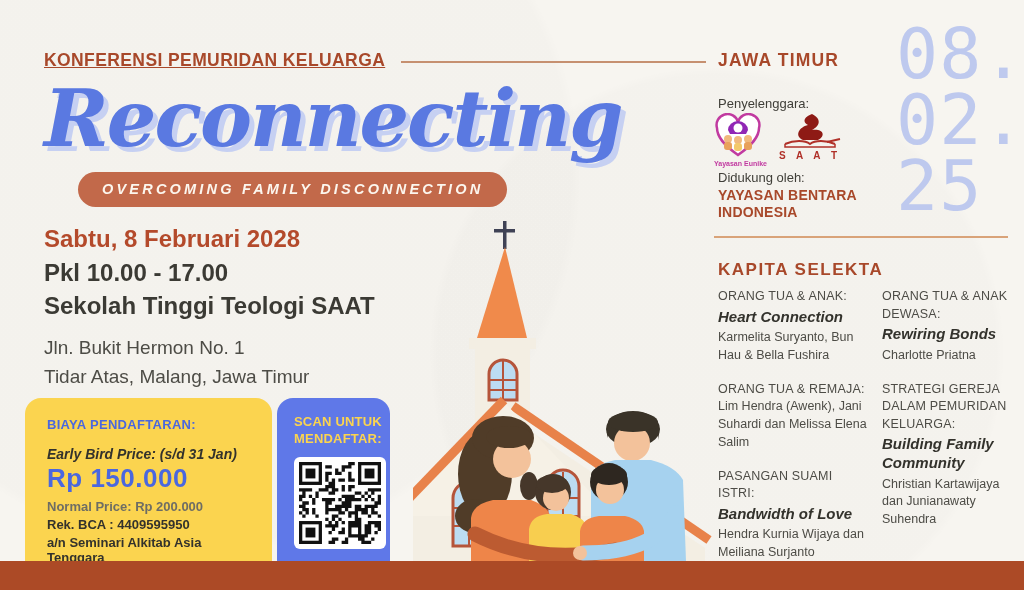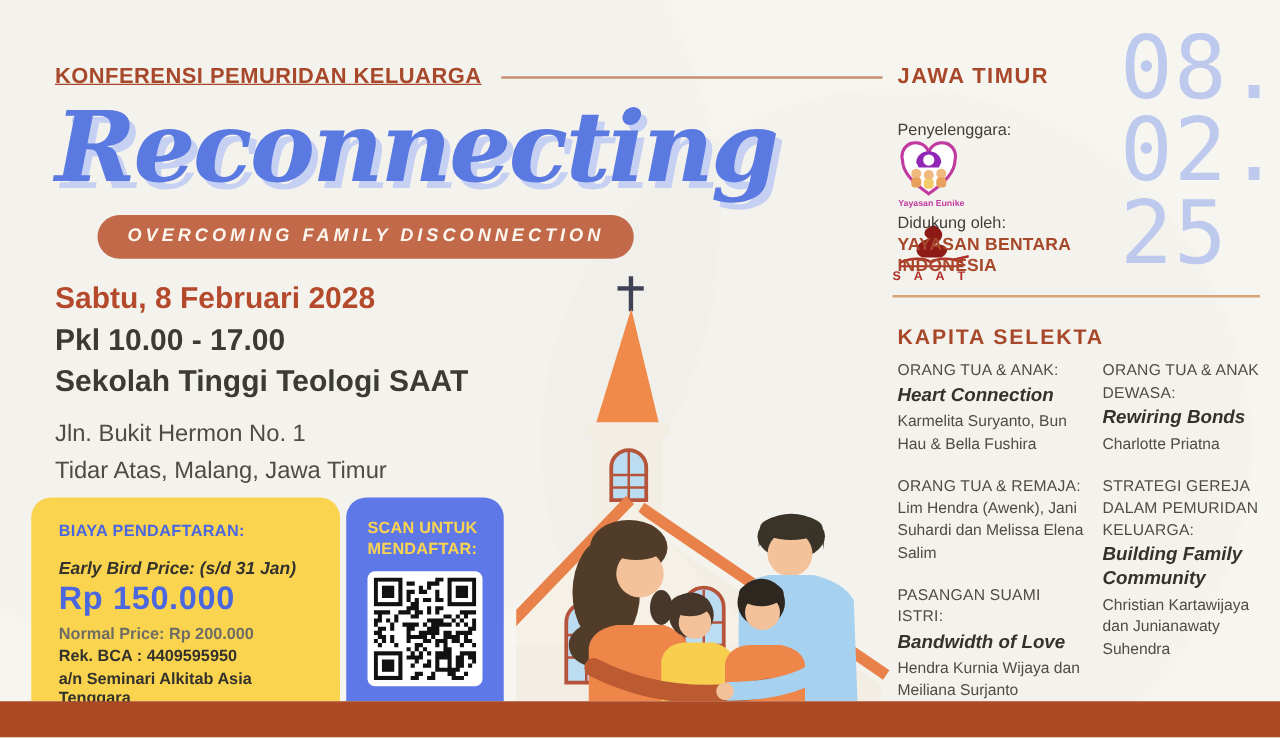--- a/index.html
+++ b/index.html
@@ -49,30 +49,30 @@
     position:absolute; left:25px; top:398px; width:247px; height:163px;
     background:#FBD44F; border-radius:16px 16px 0 0; padding:19px 14px 0 22px;
   }
   .price-heading{ font-size:13px; font-weight:bold; color:#4A67DF; letter-spacing:.3px; }
   .early-label{ margin-top:14px; font-size:14px; font-weight:bold; font-style:italic; color:#33322C; }
   .early-price{ margin-top:1px; font-size:26px; font-weight:bold; color:#4A67DF; letter-spacing:.5px; }
   .normal-price{ margin-top:5px; font-size:13px; font-weight:bold; color:#6E6D64; }
   .bank-line,.acct-line{ margin-top:3px; font-size:13px; font-weight:bold; color:#33322C; }
 
   .scan-box{
-    position:absolute; left:277px; top:398px; width:126px; height:163px;
+    position:absolute; left:277px; top:398px; width:113px; height:163px;
     background:#5F78E8; border-radius:16px 16px 0 0; padding:16px 0 0 17px;
   }
   .scan-label{ font-size:13px; font-weight:bold; color:#FBD44F; line-height:1.3; letter-spacing:.2px; }
   .qr-wrap{ margin-top:9px; width:92px; height:92px; background:#ffffff; border-radius:6px; padding:5px; }
   .qr-wrap svg{ display:block; width:82px; height:82px; }
 
   
   .org-label{ position:absolute; left:718px; top:96px; font-size:13px; color:#3F3E38; }
-  .logo-row{ position:absolute; left:714px; top:113px; display:flex; align-items:center; gap:12px;flex-direction:column; }
+  .logo-row{ position:absolute; left:714px; top:113px; display:flex; align-items:flex-start; gap:12px; }
   .supported-label{ position:absolute; left:718px; top:170px; font-size:13px; color:#3F3E38; }
   .supporter-name{ position:absolute; left:718px; top:187px; width:175px; font-size:14px; font-weight:bold; color:#A8482A; line-height:1.2; letter-spacing:.2px; }
 
   
   .big-date{
     position:absolute; left:896px; top:22px; text-align:left;
     font-family:"DejaVu Sans Mono", monospace; font-weight:normal;
     font-size:70px; line-height:.94; color:#BEC9EE; letter-spacing:1px;
   }
 

